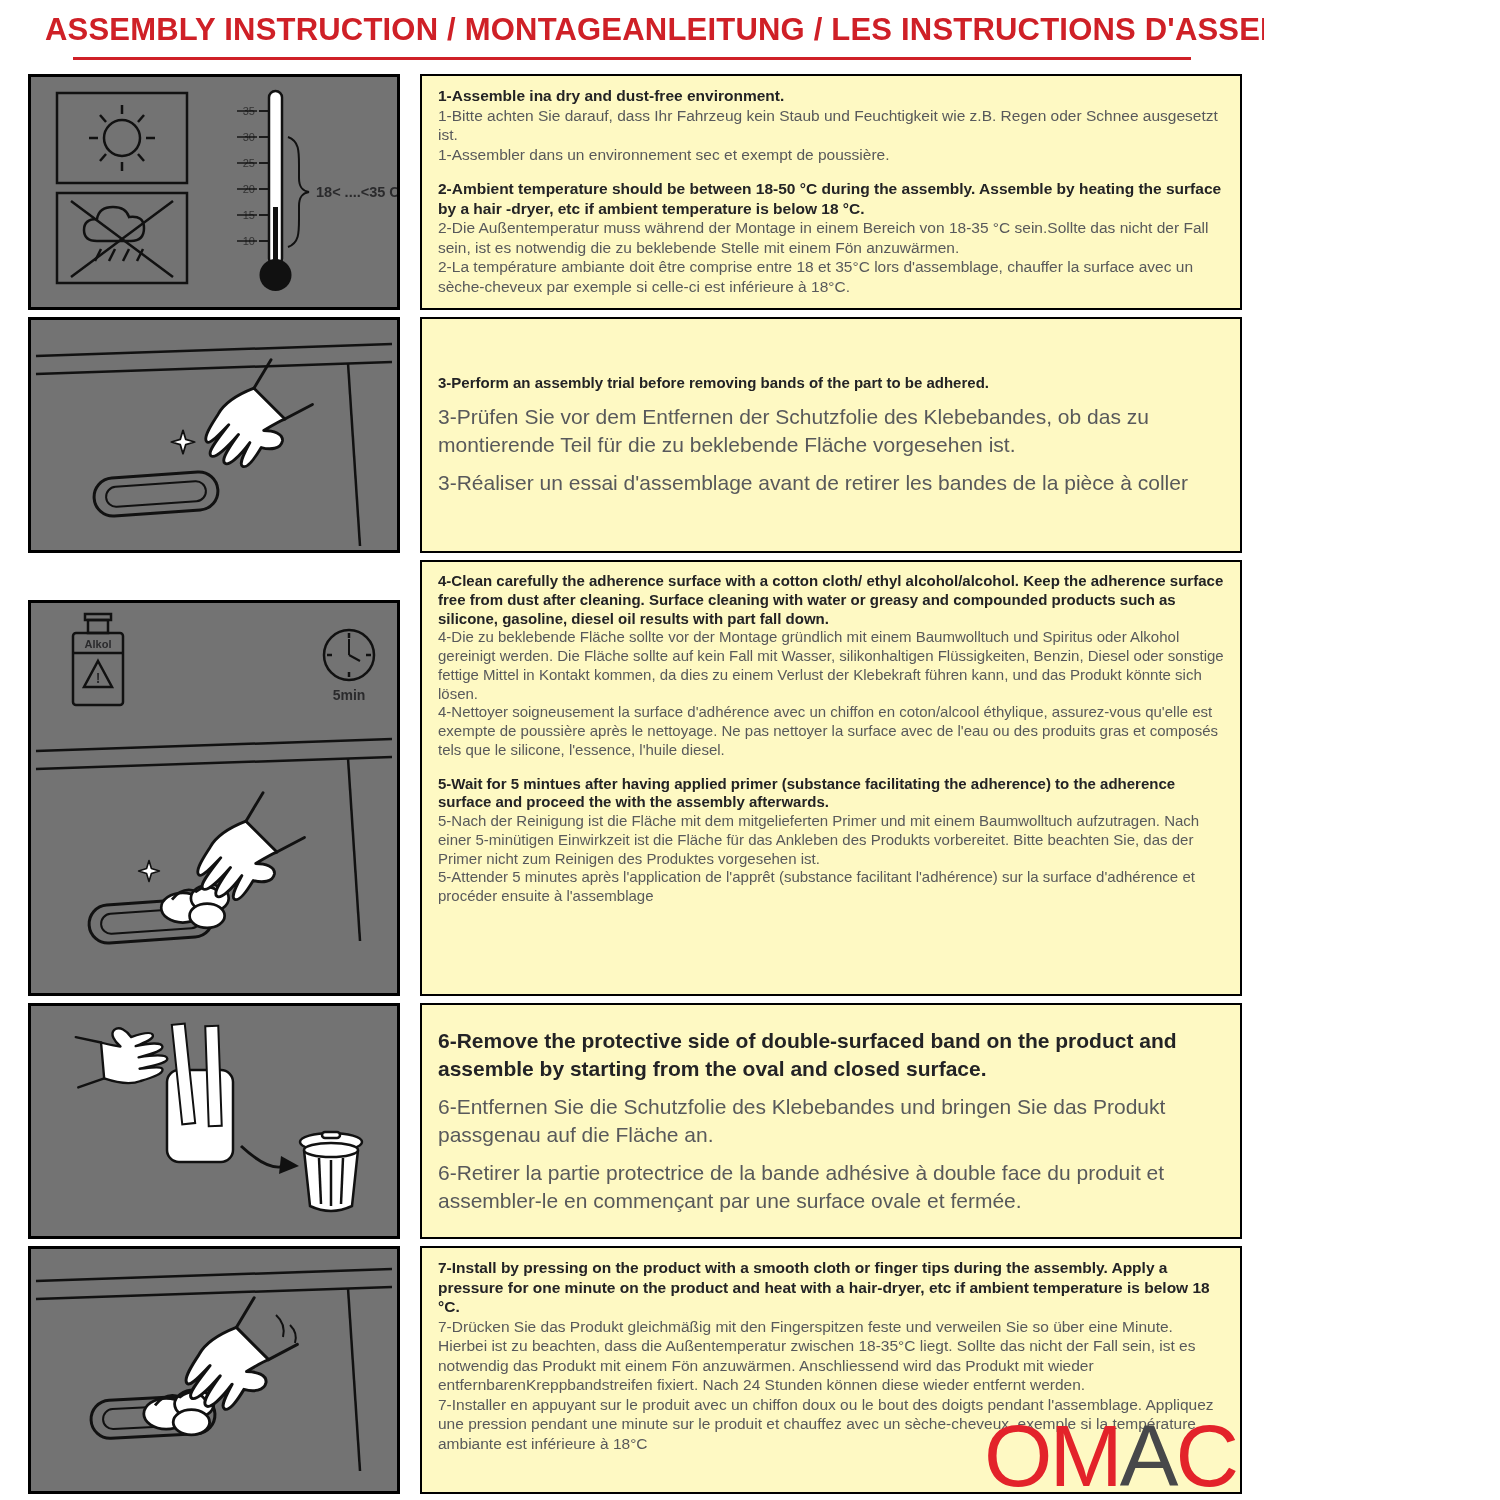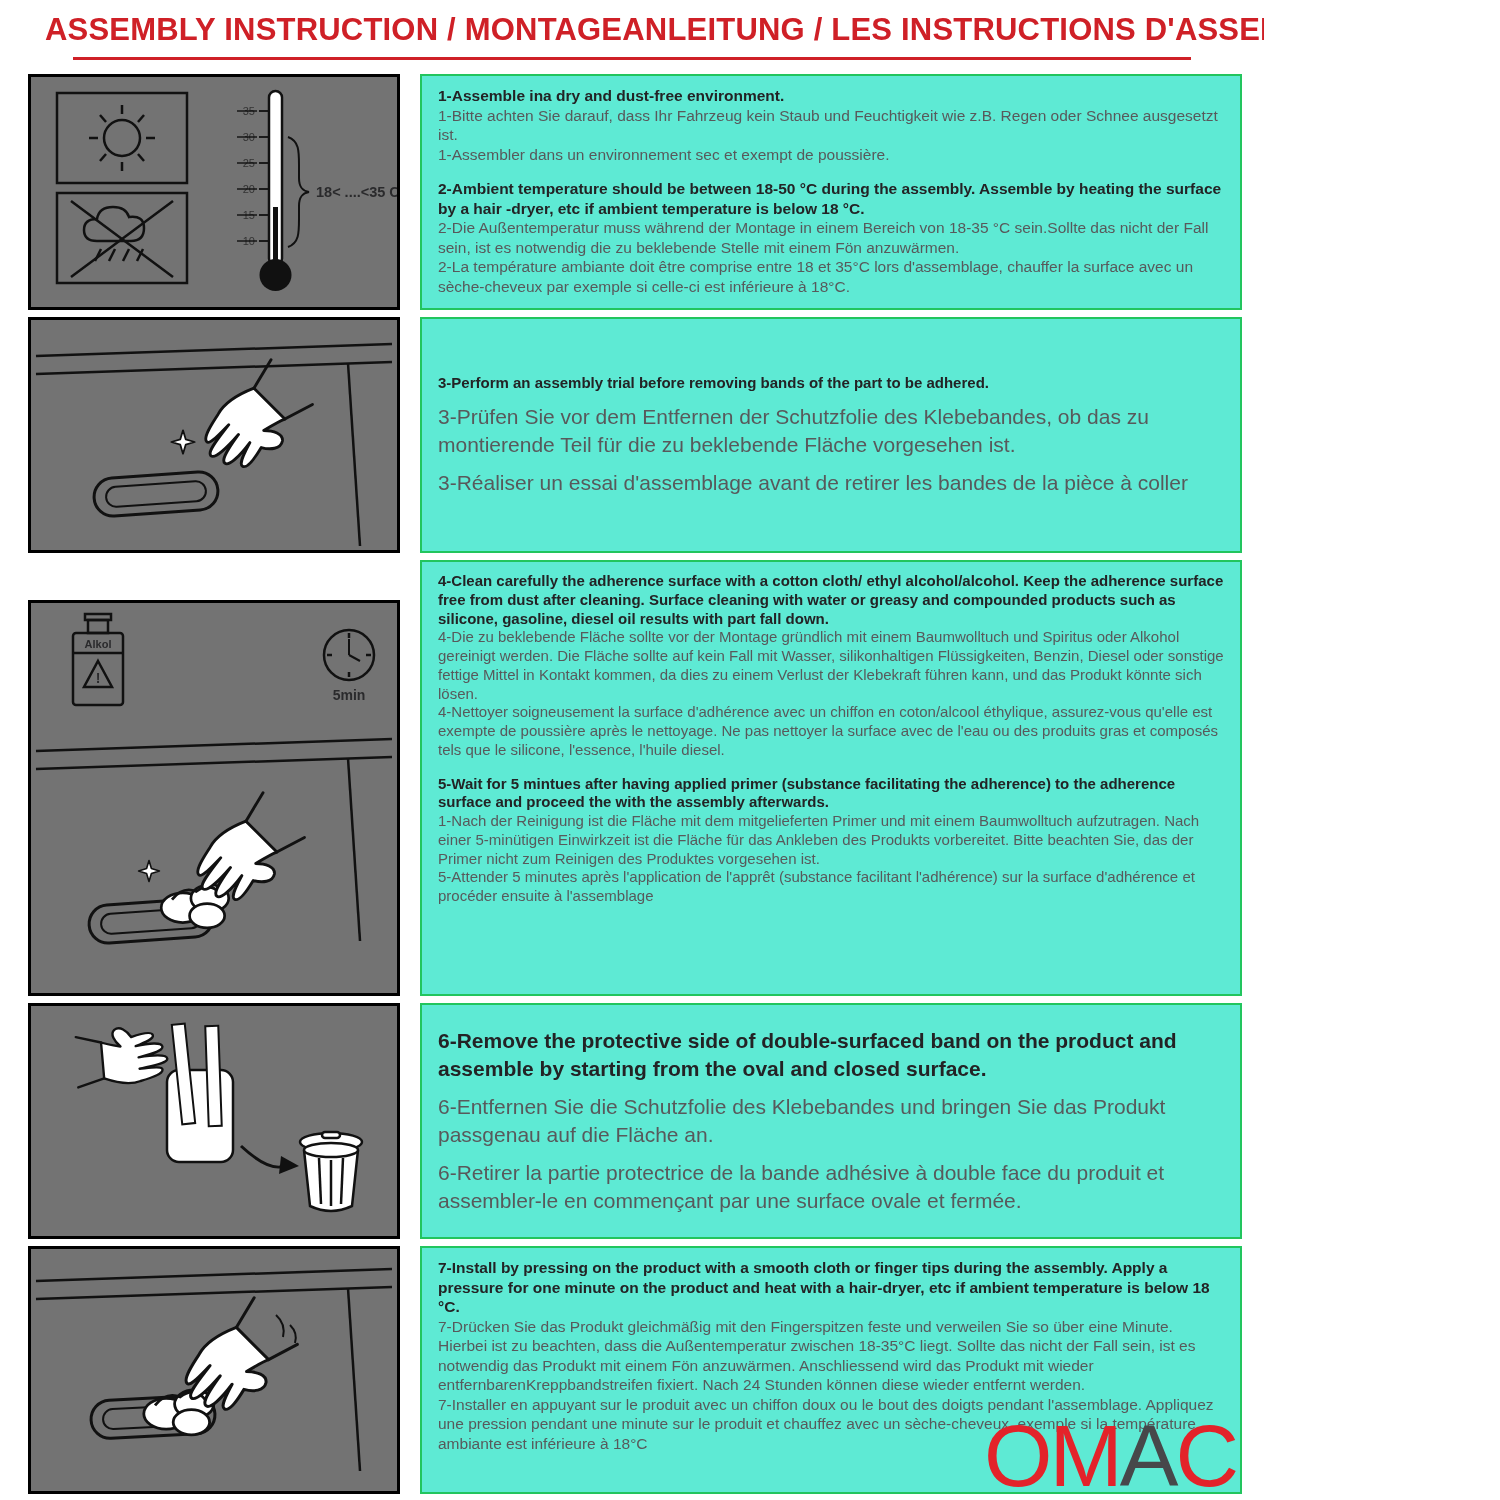--- a/index.html
+++ b/index.html
@@ -5,21 +5,21 @@
   * { box-sizing: border-box; margin: 0; padding: 0; }
   html, body { background: #fff; }
   body { width: 1500px; font-family: "Liberation Sans", sans-serif; }
   .page { position: relative; width: 1264px; height: 1500px; overflow: hidden; background: #fff; }
   .header { padding: 12px 45px 0 45px; }
   h1 { font-size: 31px; font-weight: 800; color: var(--accent, #cf2027); white-space: nowrap; letter-spacing: 0.2px; }
   .rule { height: 3px; background: var(--accent, #cf2027); margin: 9px 28px 0 28px; }
   .row { display: flex; gap: 20px; margin: 7px 22px 0 28px; }
   .row.first { margin-top: 14px; }
   .figbox { flex: 0 0 372px; border: 3px solid #000; position: relative; background: #737373; overflow: hidden; }
-  .textbox { flex: 1; border: 2px solid #22c55e; padding: 10px 16px; position: relative; color: var(--body-text, #58595b); background: #5eead4; }
+  .textbox { flex: 1; border: 2px solid #000000; padding: 10px 16px; position: relative; color: var(--body-text, #58595b); background: #fef9c3; }
   .h236 { height: 236px; }
   .h396 { height: 396px; margin-top: 40px; }
   .h248 { height: 248px; }
   .figsvg { width: 100%; height: 100%; display: block; }
   .t-small { font-size: 15.5px; line-height: 1.26; }
   .t-mid { font-size: 15px; line-height: 1.25; }
   .t-large { font-size: 21px; line-height: 1.33; }
   .center { display: flex; flex-direction: column; justify-content: center; }
   p.b { font-weight: bold; color: var(--heading-text, #232325); }
   p.r { color: var(--body-text, #58595b); }
@@ -181,21 +181,21 @@
         <use href="#spark" transform="translate(118,268) scale(0.8)"></use>
         <use href="#cloth" transform="translate(168,302) scale(1.35)"></use>
         <use href="#hand" transform="translate(206,258) rotate(45) scale(1.15)"></use>
       </svg>
     </div>
     <div class="textbox t-mid">
       <p class="b">4-Clean carefully the adherence surface with a cotton cloth/ ethyl alcohol/alcohol. Keep the adherence surface free from dust after cleaning. Surface cleaning with water or greasy and compounded products such as silicone, gasoline, diesel oil results with part fall down.</p>
       <p class="r">4-Die zu beklebende Fläche sollte vor der Montage gründlich mit einem Baumwolltuch und Spiritus oder Alkohol gereinigt werden. Die Fläche sollte auf kein Fall mit Wasser, silikonhaltigen Flüssigkeiten, Benzin, Diesel oder sonstige fettige Mittel in Kontakt kommen, da dies zu einem Verlust der Klebekraft führen kann, und das Produkt könnte sich lösen.</p>
       <p class="r">4-Nettoyer soigneusement la surface d'adhérence avec un chiffon en coton/alcool éthylique, assurez-vous qu'elle est exempte de poussière après le nettoyage. Ne pas nettoyer la surface avec de l'eau ou des produits gras et composés tels que le silicone, l'essence, l'huile diesel.</p>
       <p class="b gap">5-Wait for 5 mintues after having applied primer (substance facilitating the adherence) to the adherence surface and proceed the with the assembly afterwards.</p>
-      <p class="r">1-Nach der Reinigung ist die Fläche mit dem mitgelieferten Primer und mit einem Baumwolltuch aufzutragen. Nach einer 5-minütigen Einwirkzeit ist die Fläche für das Ankleben des Produkts vorbereitet. Bitte beachten Sie, das der Primer nicht zum Reinigen des Produktes vorgesehen ist.</p>
+      <p class="r">5-Nach der Reinigung ist die Fläche mit dem mitgelieferten Primer und mit einem Baumwolltuch aufzutragen. Nach einer 5-minütigen Einwirkzeit ist die Fläche für das Ankleben des Produkts vorbereitet. Bitte beachten Sie, das der Primer nicht zum Reinigen des Produktes vorgesehen ist.</p>
       <p class="r">5-Attender 5 minutes après l'application de l'apprêt (substance facilitant l'adhérence) sur la surface d'adhérence et procéder ensuite à l'assemblage</p>
     </div>
   </div>
 
   <div class="row">
     <div class="figbox h236">
       <svg class="figsvg" viewBox="0 0 366 230">
         <g stroke="#111" fill="#fff" stroke-width="2.5">
           <rect x="136" y="64" width="66" height="92" rx="12"></rect>
         </g>

